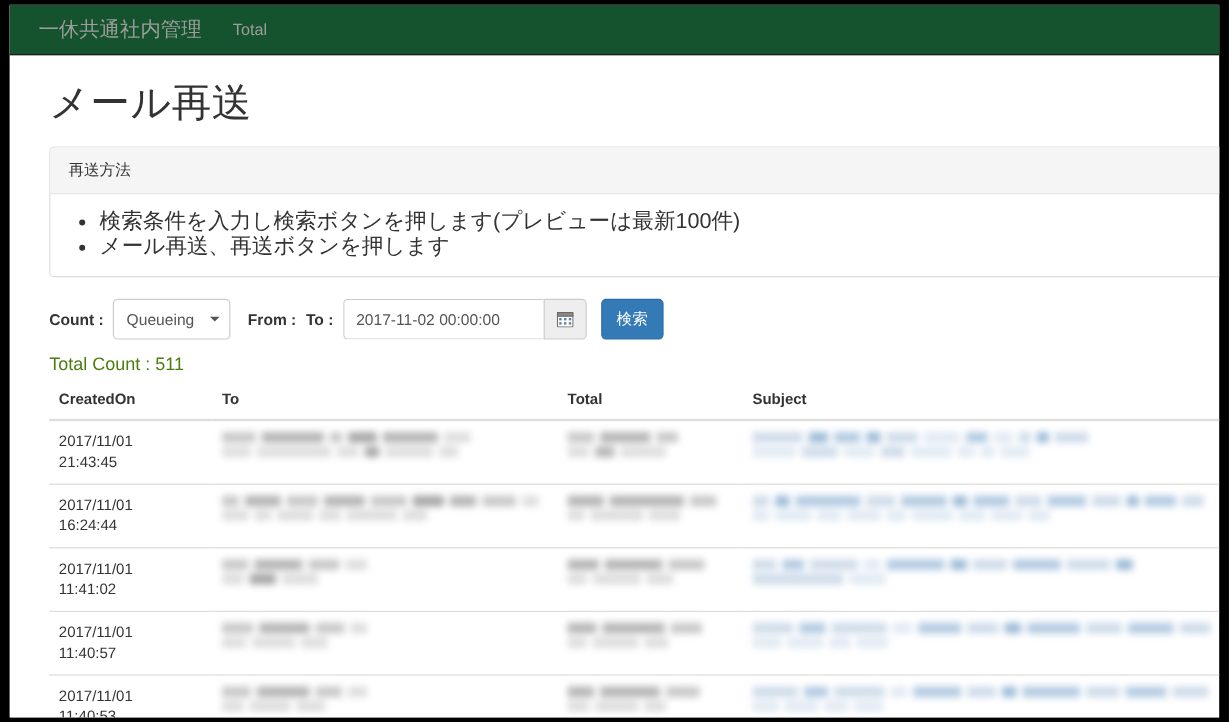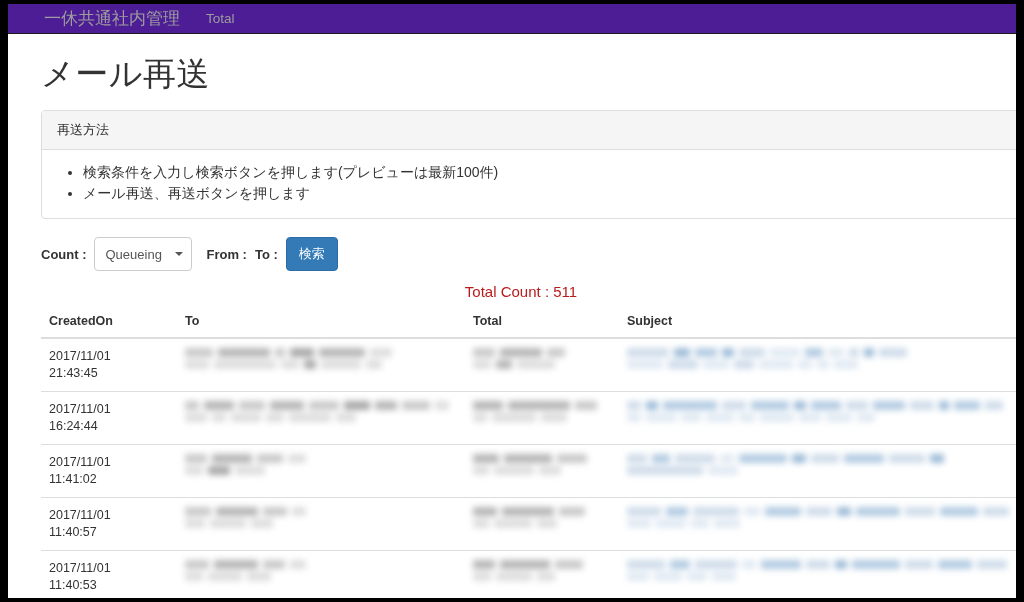--- a/index.html
+++ b/index.html
@@ -17,26 +17,26 @@
     position: absolute;
     left: 8px;
     top: 4px;
     width: 1008px;
     height: 594px;
     background: #ffffff;
     overflow: hidden;
   }
   
   .navbar {
-    height: 30px;
-    background: #4c1d95;
+    height: 42px;
+    background: #14532d;
     border-bottom: 1px solid #1c1c1c;
     display: flex;
     align-items: center;
-    padding-left: 36px;
+    padding-left: 24px;
     box-sizing: border-box;
   }
   .navbar-brand {
     color: #9d9d9d;
     font-size: 17px;
     line-height: 20px;
     margin-right: 26px;
     text-decoration: none;
     white-space: nowrap;
   }
@@ -79,21 +79,21 @@
   }
   .panel-body {
     padding: 12px 15px 14px 15px;
   }
   .panel-body ul {
     margin: 0;
     padding-left: 26px;
     list-style-type: disc;
   }
   .panel-body li {
-    font-size: 14px;
+    font-size: 18px;
     line-height: 21px;
     color: #333333;
   }
   
   .form-row {
     display: flex;
     align-items: center;
     margin: 18px 0 0 13px;
     height: 34px;
   }
@@ -174,23 +174,22 @@
     border-color: #2e6da4;
     margin-right: 8px;
   }
   .btn-danger {
     background: #d9534f;
     border-color: #d43f3a;
   }
   
   .total-count {
     font-size: 15px;
-    color: #b91c1c;
+    color: #4d7c0f;
     margin: 12px 0 0 13px;
-    text-align: center;
   }
   
   .table {
     width: 995px;
     margin: 14px 0 0 13px;
     border-collapse: collapse;
     table-layout: fixed;
   }
   .table th {
     text-align: left;
@@ -274,20 +273,35 @@
       <div class="select-box">
         <span>Queueing</span>
         <span class="caret"></span>
       </div>
 
       <span class="form-label">From :</span>
 
 
       <span class="form-label">To :</span>
 
+      <div class="input-group">
+        <div class="dt-input">2017-11-02 00:00:00</div>
+        <div class="dt-addon">
+          <svg width="14" height="14" viewBox="0 0 14 14">
+            <rect x="0.5" y="1.5" width="13" height="12" rx="1" fill="#ffffff" stroke="#6b6b6b"></rect>
+            <rect x="0.5" y="1.5" width="13" height="3" fill="#8a8a8a" stroke="#6b6b6b"></rect>
+            <rect x="2" y="6" width="2" height="2" fill="#5c7fa8"></rect>
+            <rect x="6" y="6" width="2" height="2" fill="#5c7fa8"></rect>
+            <rect x="10" y="6" width="2" height="2" fill="#5c7fa8"></rect>
+            <rect x="2" y="9.5" width="2" height="2" fill="#5c7fa8"></rect>
+            <rect x="6" y="9.5" width="2" height="2" fill="#5c7fa8"></rect>
+            <rect x="10" y="9.5" width="2" height="2" fill="#5c7fa8"></rect>
+          </svg>
+        </div>
+      </div>
 
       <div class="btn btn-primary">検索</div>
     </div>
 
     <div class="total-count">Total Count : 511</div>
 
     <table class="table">
       <thead>
         <tr>
           <th class="col-created">CreatedOn</th>

